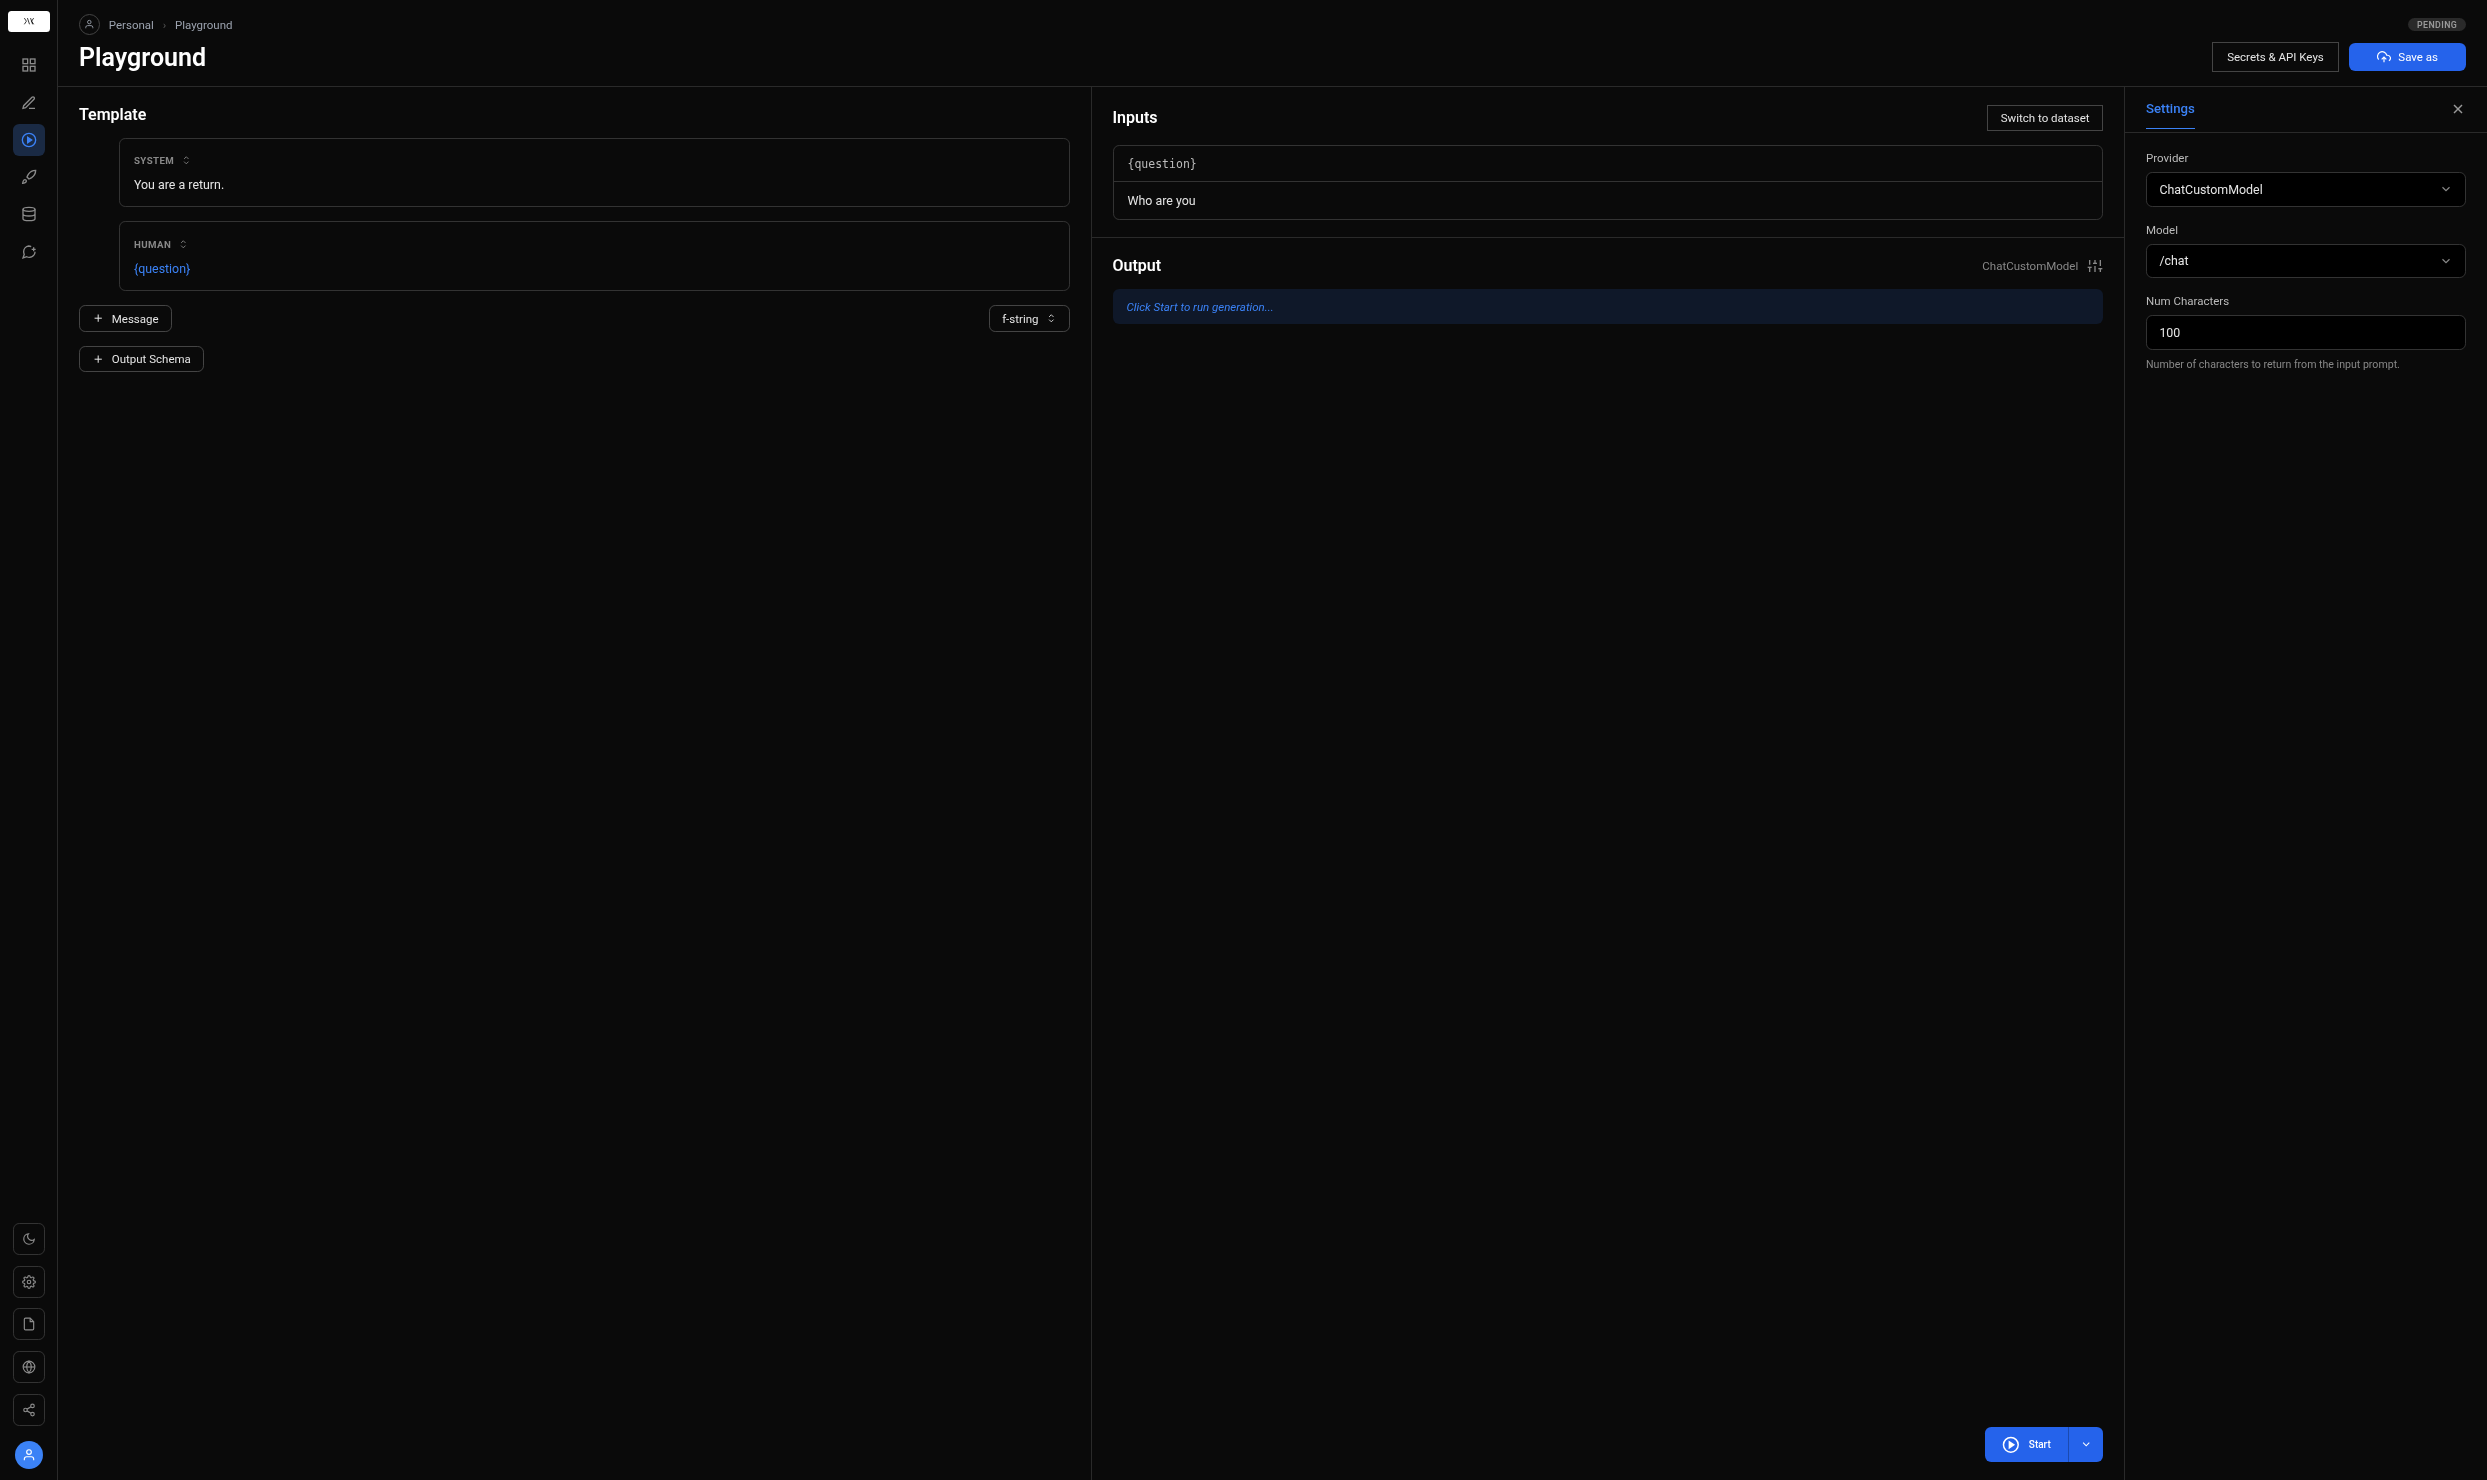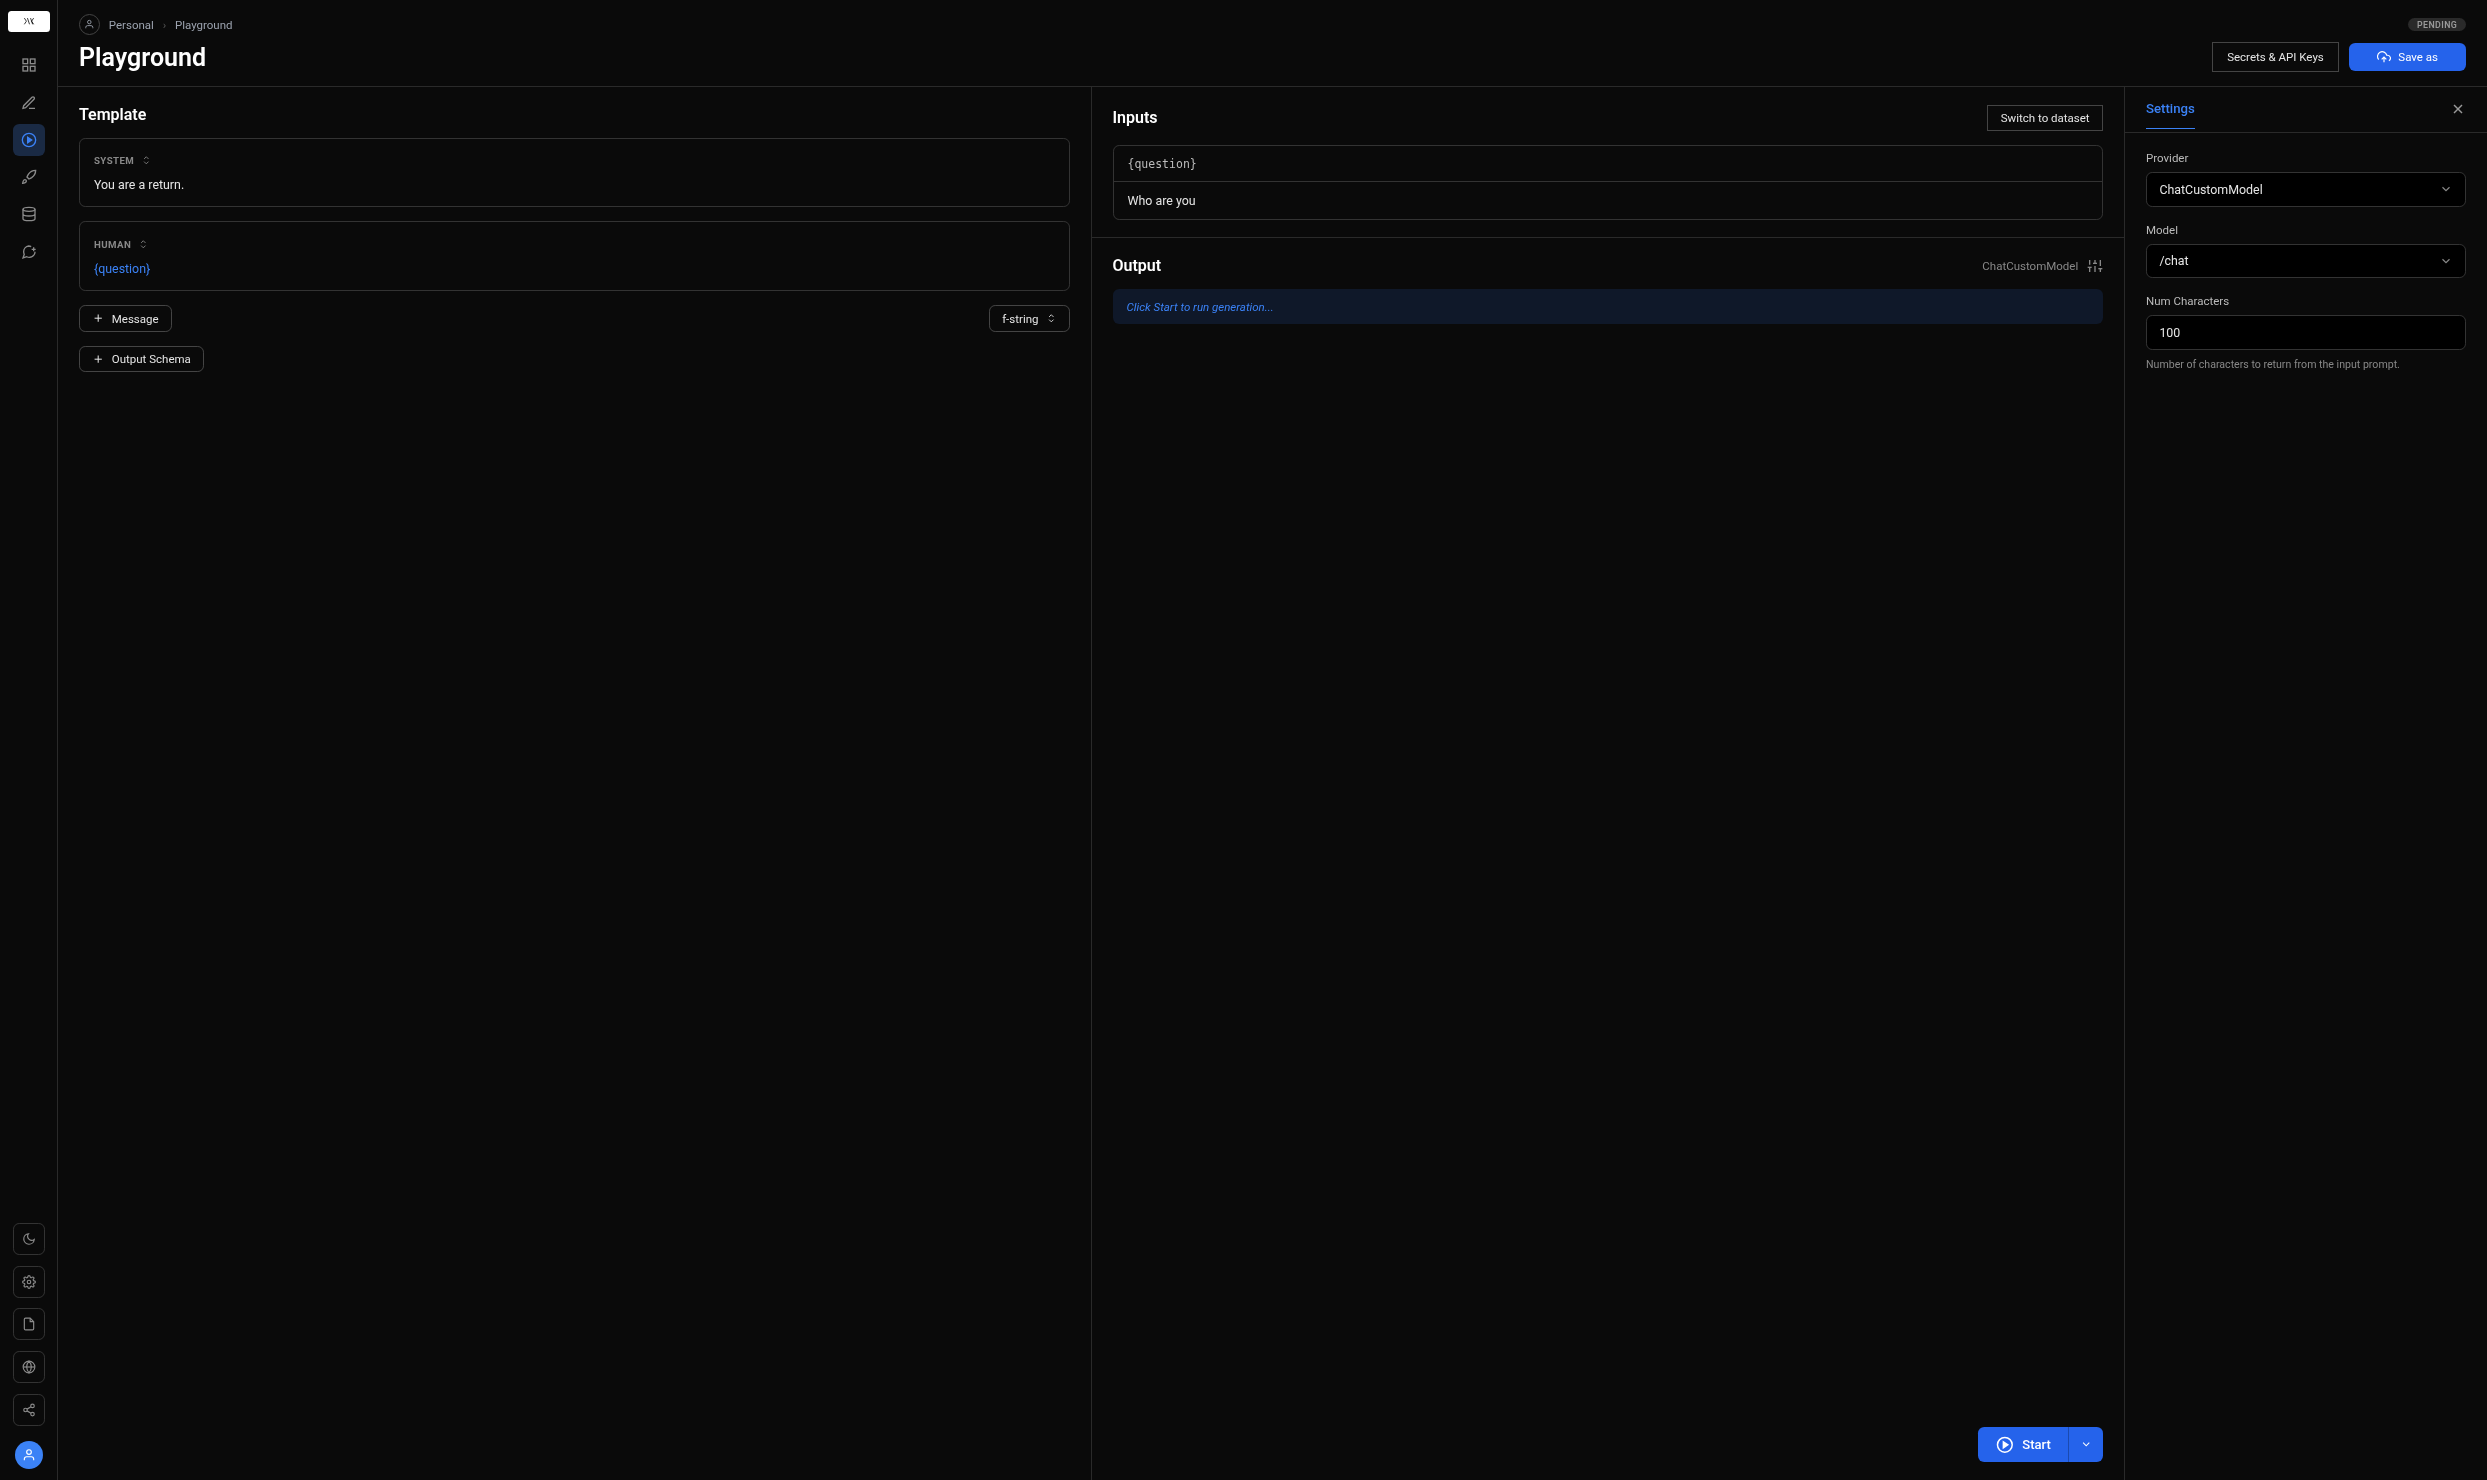--- a/index.html
+++ b/index.html
@@ -237,20 +237,21 @@
   font-weight: 600;
   color: #fff;
 }
 
 
 .template-card {
   border: 0.9px solid #333;
   border-radius: 6.2px;
   padding: 14px;
   margin-bottom: 14px;
+  margin-left: 40px;
 }
 
 .template-card-header {
   display: flex;
   align-items: center;
   gap: 7px;
   margin-bottom: 8.8px;
 }
 
 .template-role {
@@ -378,21 +379,21 @@
 .btn-start-group {
   display: flex;
 }
 
 .btn-start {
   background: #2563eb;
   border: none;
   color: #fff;
   padding: 8.8px 17.7px;
   border-radius: 6.2px 0 0 6.2px;
-  font-size: 13px;
+  font-size: 10px;
   font-weight: 500;
   cursor: pointer;
   display: flex;
   align-items: center;
   gap: 8.8px;
 }
 
 .btn-start svg {
   width: 17.7px;
   height: 17.7px;

